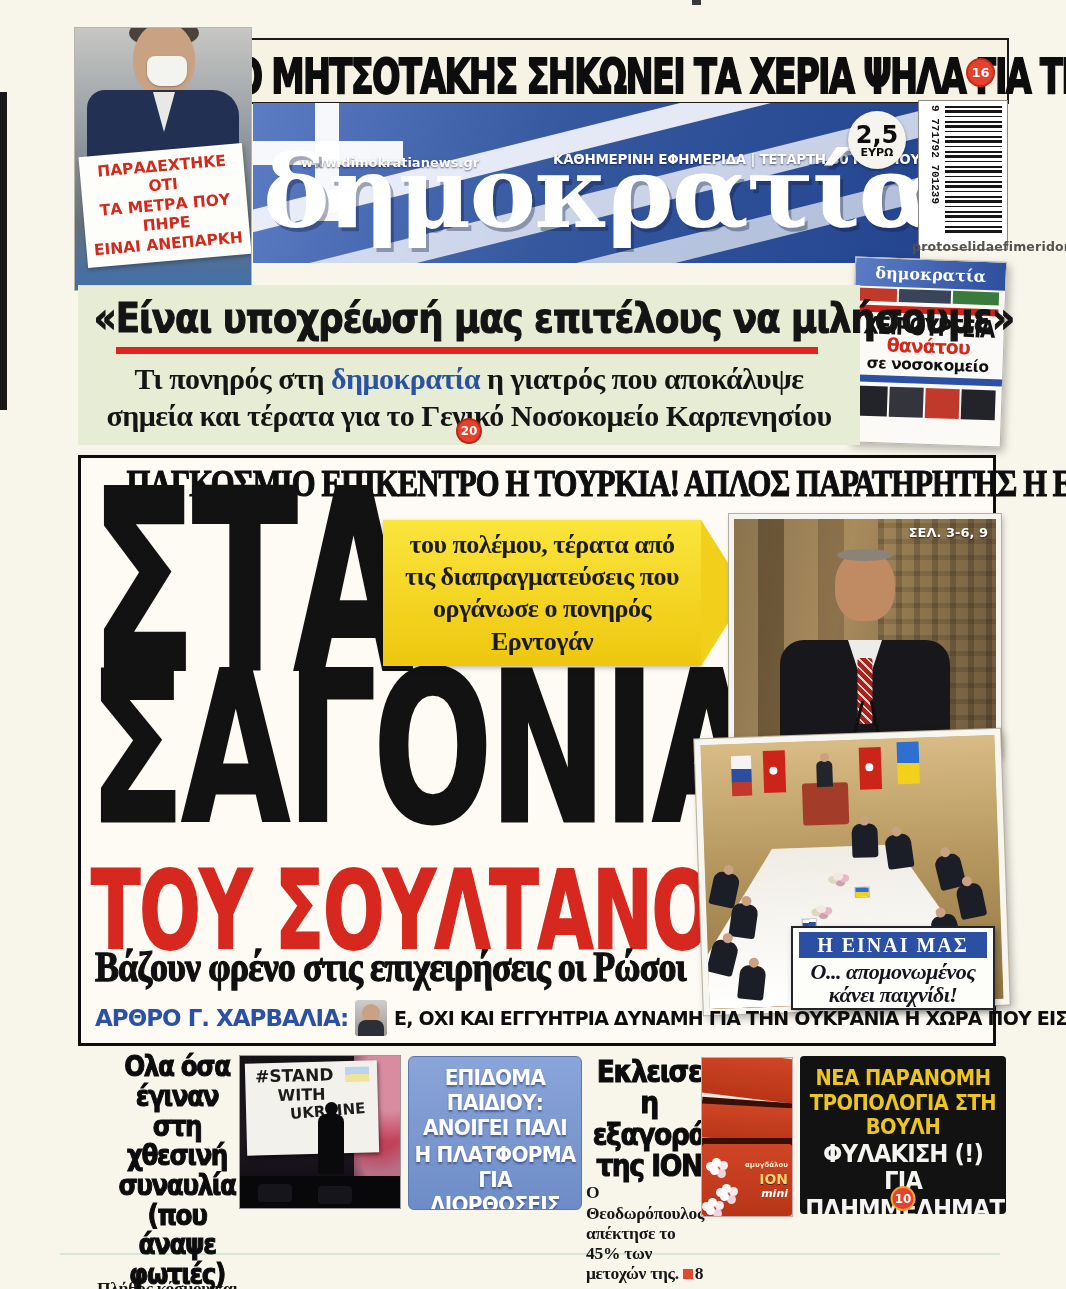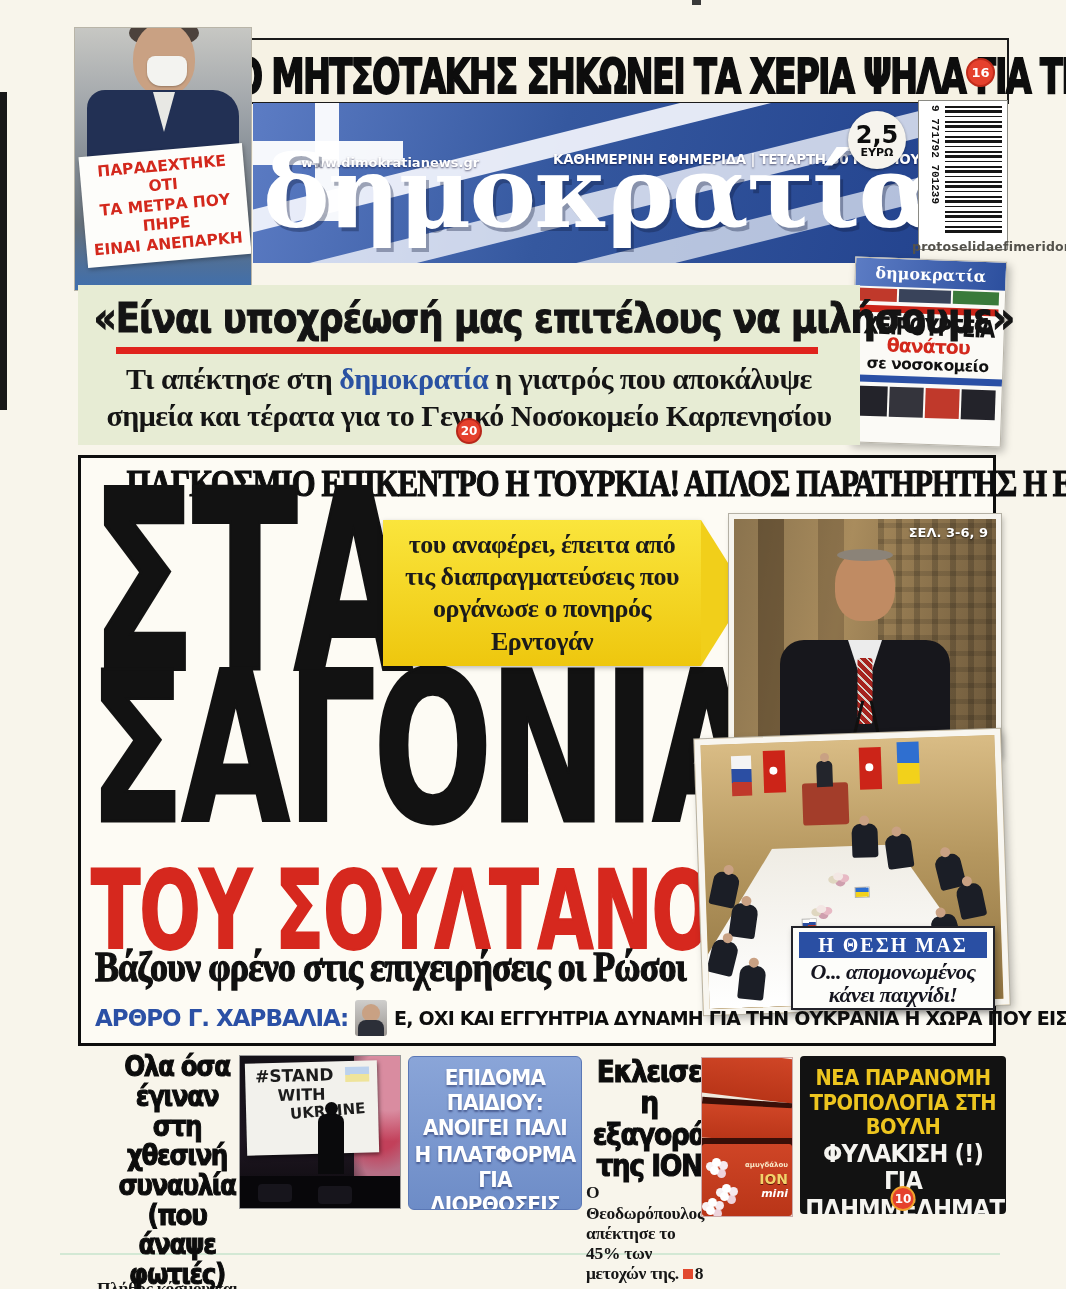--- a/index.html
+++ b/index.html
@@ -248,38 +248,38 @@
       <div style="width:34px;height:30px;background:#34343c;"></div>
       <div style="width:34px;height:30px;background:#c0392b;"></div>
       <div style="width:34px;height:30px;background:#23232a;"></div>
     </div>
   </div>
 
   <div class="abs quote">
     <div class="abs quote-h nw">«Είναι υποχρέωσή μας επιτέλους να μιλήσουμε»</div>
     <div class="abs quote-rule"></div>
     <div class="abs quote-sub">
-      <div><span>Τι απέκτησε στη </span><span class="brand">δημοκρατία</span><span> η γιατρός που αποκάλυψε</span></div>
+      <div><span>Τι πονηρός στη </span><span class="brand">δημοκρατία</span><span> η γιατρός που αποκάλυψε</span></div>
       <div>σημεία και τέρατα για το Γενικό Νοσοκομείο Καρπενησίου</div>
     </div>
     <div class="abs pref-circle" style="left:50%;bottom:1px;transform:translateX(-50%);width:22px;height:22px;font-size:12px;border-color:#b7271a;">
       <span>20</span>
     </div>
   </div>
 
   <div class="abs main">
     <div class="abs kicker nw">ΠΑΓΚΟΣΜΙΟ ΕΠΙΚΕΝΤΡΟ Η ΤΟΥΡΚΙΑ! ΑΠΛΟΣ ΠΑΡΑΤΗΡΗΤΗΣ Η ΕΛΛΑΔΑ</div>
 
     <div class="abs h1a nw">ΣΤΑ</div>
     <div class="abs h1b nw">ΣΑΓΟΝΙΑ</div>
     <div class="abs h1c nw">ΤΟΥ ΣΟΥΛΤΑΝΟΥ</div>
 
     <div class="abs callout">
       <div class="callout-tx">
-        <div>του αναφέρει, έπειτα από</div>
+        <div>του πολέμου, τέρατα από</div>
         <div>τις διαπραγματεύσεις που</div>
         <div>οργάνωσε ο πονηρός Ερντογάν</div>
       </div>
     </div>
 
     <div class="abs erdo">
       <div class="erdo-bg"></div>
       <div class="erdo-col"></div>
       <div class="erdo-grid"></div>
       <div class="erdo-suit"></div>
@@ -314,21 +314,21 @@
       <div class="dg" style="left:148px;top:84px;"></div>
       <div class="flw" style="left:128px;top:132px;"></div>
       <div class="flw" style="left:110px;top:164px;"></div>
       <div class="flw" style="left:130px;top:196px;"></div>
       <div class="flw" style="left:112px;top:228px;"></div>
       <div class="tinyflag-ru" style="left:96px;top:178px;"></div>
       <div class="tinyflag-ua" style="left:150px;top:148px;"></div>
     </div>
 
     <div class="abs posbox">
-      <div class="posbox-bar">Η ΘΕΣΗ ΜΑΣ</div>
+      <div class="posbox-bar">Η ΕΙΝΑΙ ΜΑΣ</div>
       <div class="posbox-tx">
         <div>Ο... απομονωμένος</div>
         <div>κάνει παιχνίδι!</div>
       </div>
     </div>
 
     <div class="abs subhead nw">Βάζουν φρένο στις επιχειρήσεις οι Ρώσοι</div>
 
     <div class="abs article">
       <span class="article-label">ΑΡΘΡΟ Γ. ΧΑΡΒΑΛΙΑ:</span>

